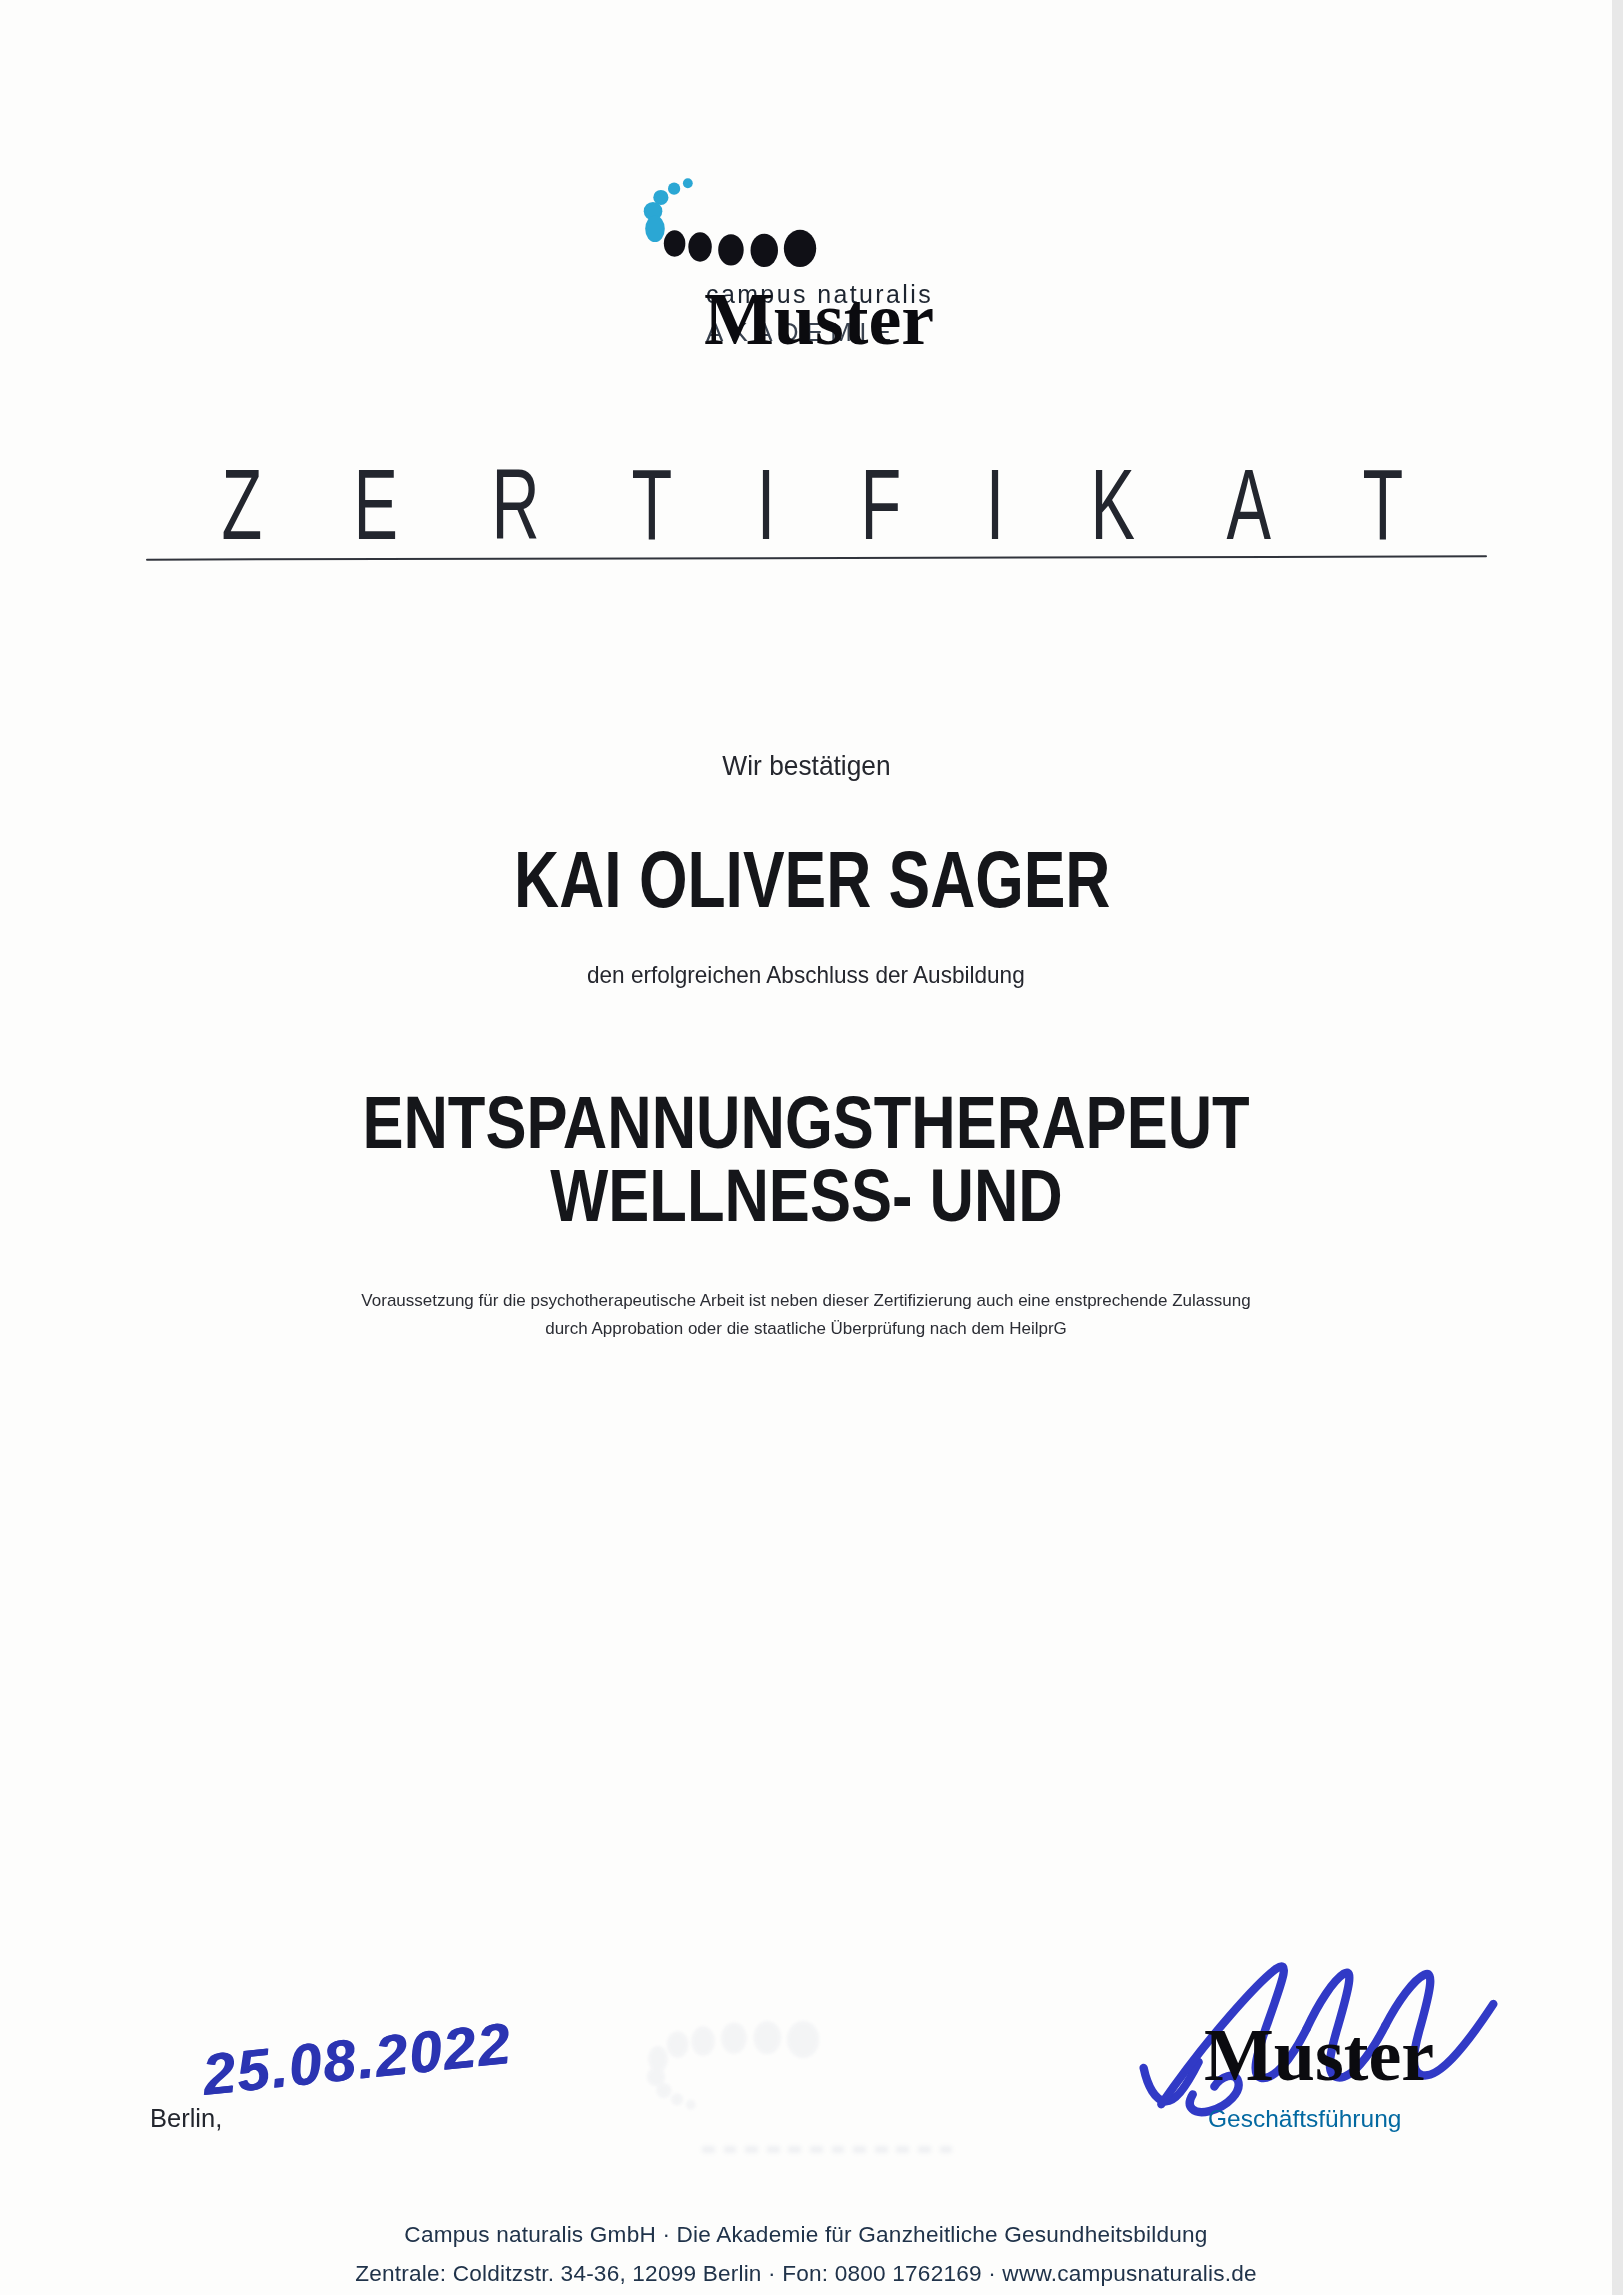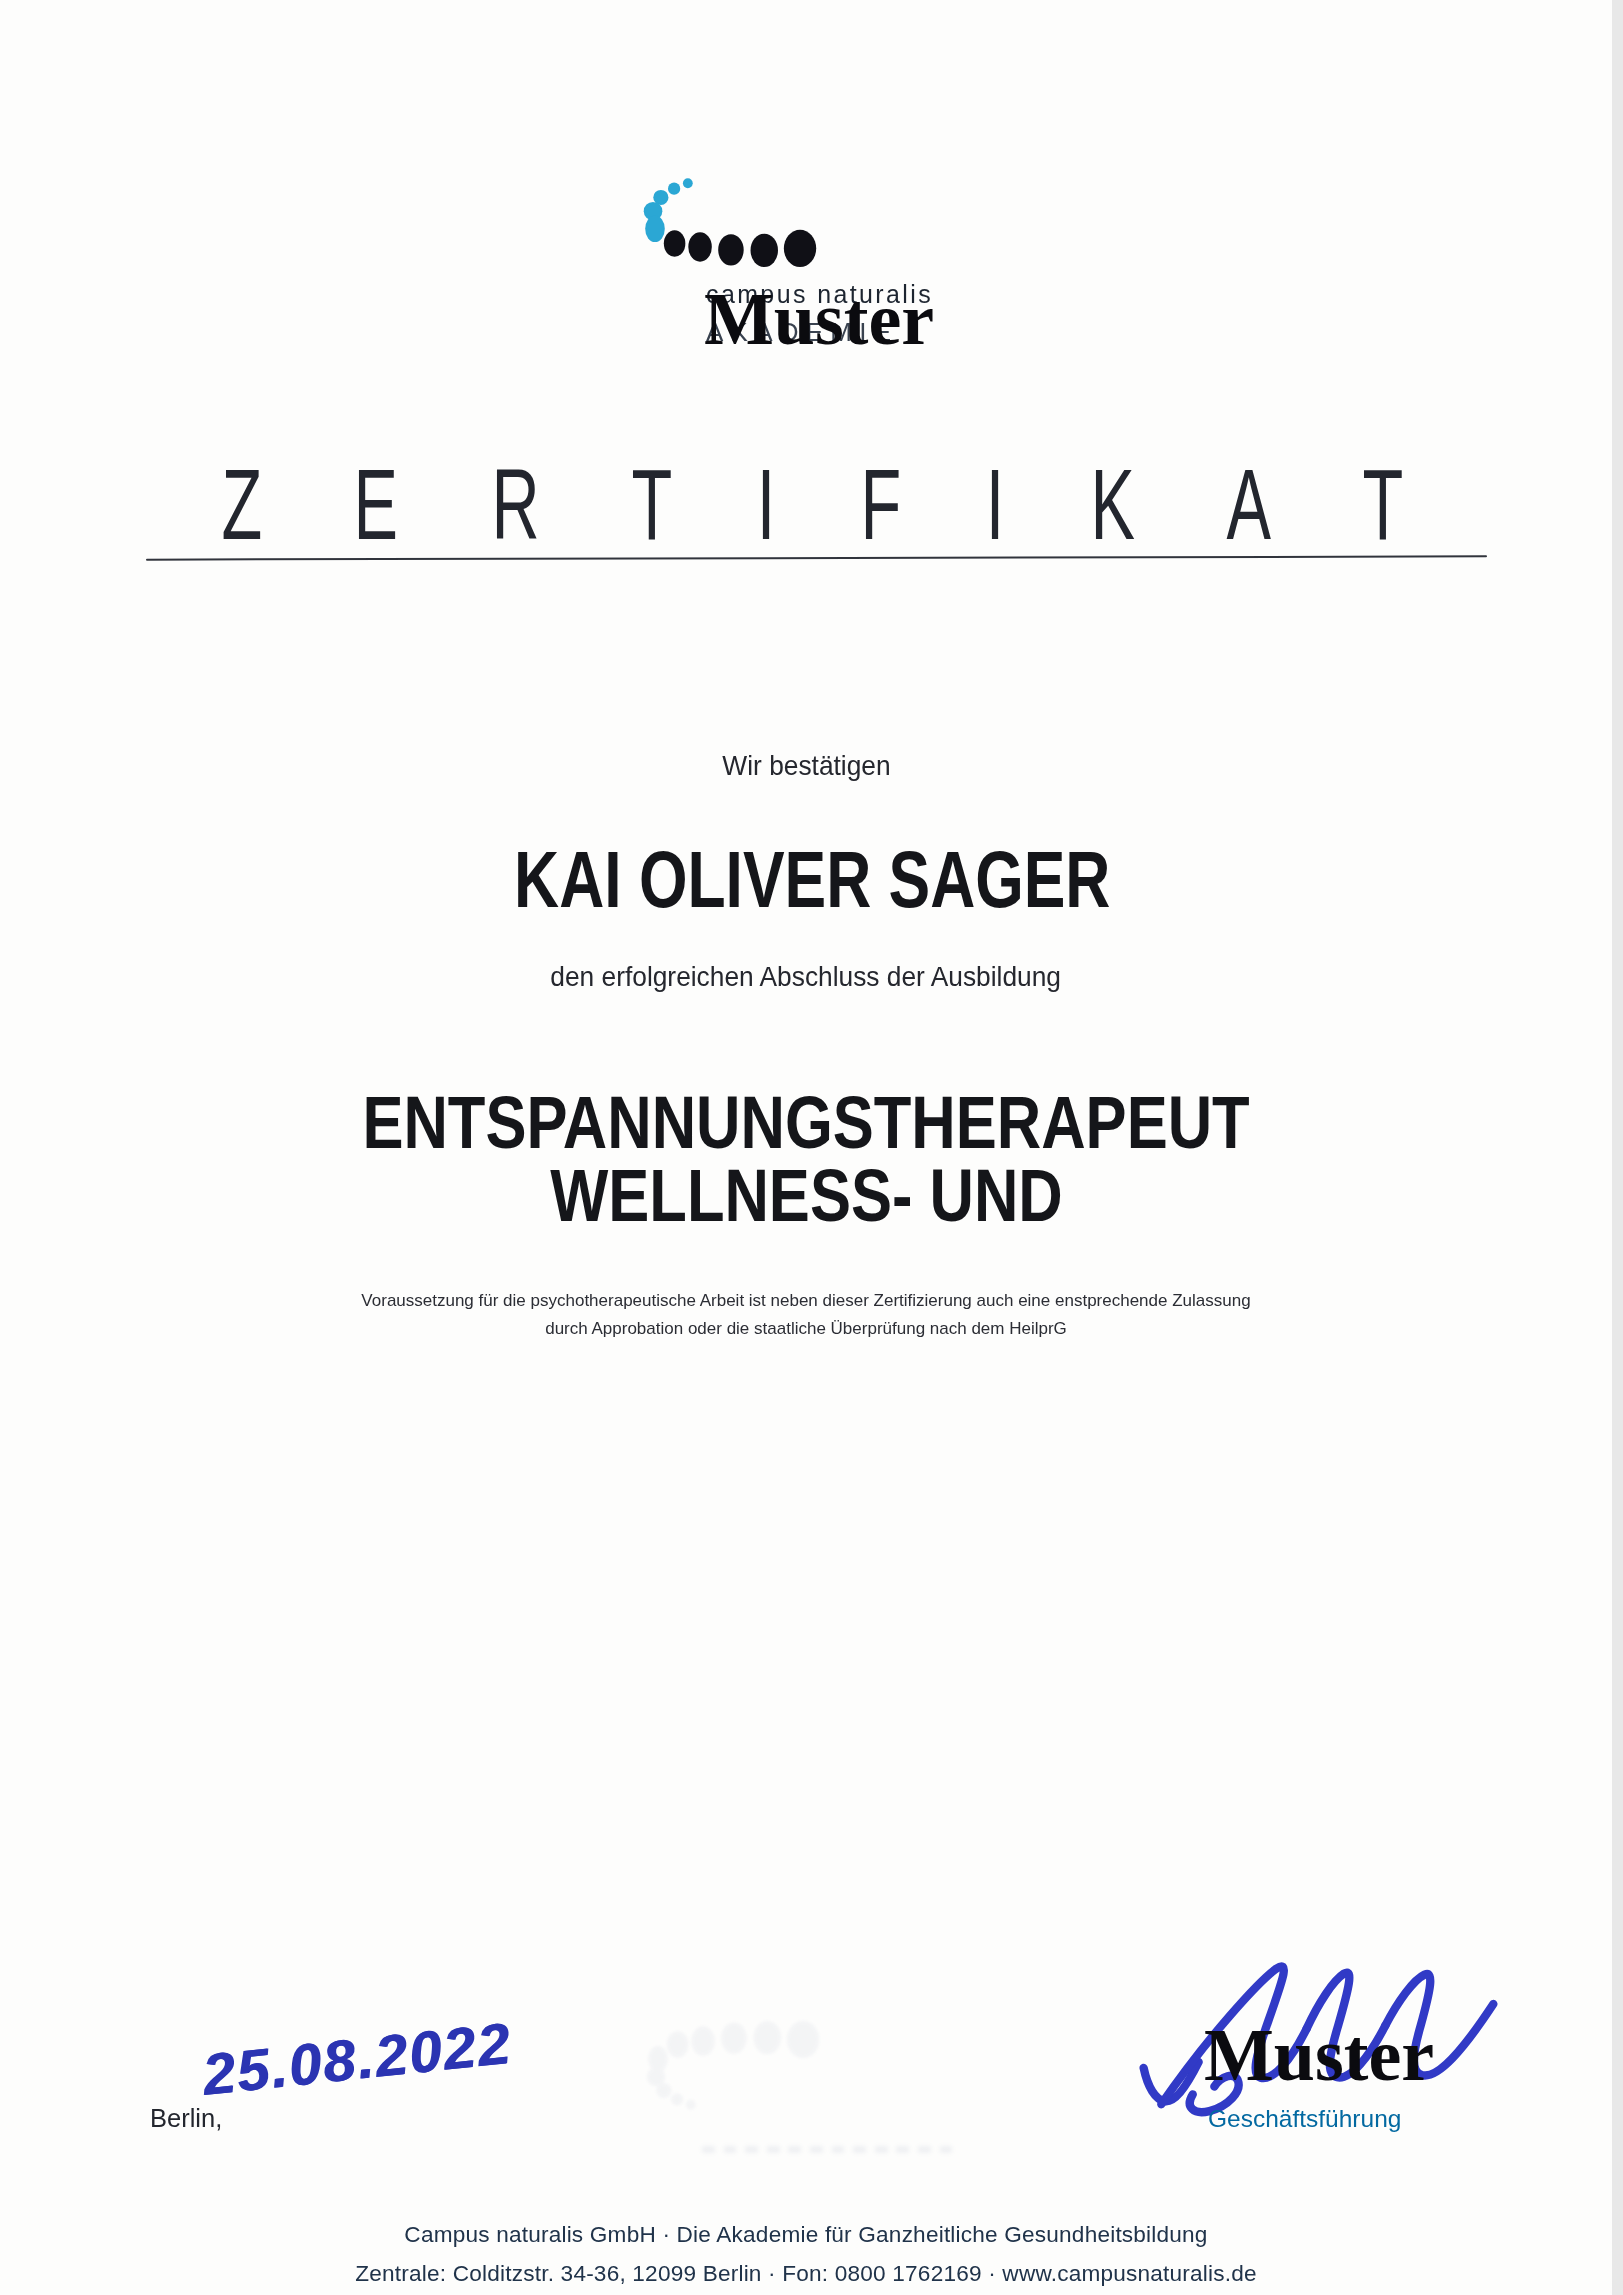--- a/index.html
+++ b/index.html
@@ -50,21 +50,21 @@
     background:#31343c;border-radius:1px;transform:rotate(-0.14deg);
   }
   .subtitle{
     top:570px;font-size:27.5px;font-weight:400;color:#272c36;
     letter-spacing:14.7px;word-spacing:12.8px;
   }
 
   
   .intro{top:750px;font-size:28px;color:#25272e;}
   .name{top:840px;font-size:80px;font-weight:700;color:#15161a;line-height:1;padding-left:12px;}
-  .confirmation{top:961px;font-size:28px;color:#25272e;}
+  .confirmation{top:961px;font-size:24px;color:#25272e;}
   .course{top:1086px;font-size:75px;font-weight:700;color:#15161a;line-height:0.97;}
   .disclaimer{top:1287px;font-size:17px;line-height:1.66;color:#2b2d34;}
 
   
   .place-label{left:150px;top:2104px;font-size:25.5px;color:#23262e;}
   .hand-date{
     left:206px;top:2041px;
     font-size:58px;font-style:italic;font-weight:700;
     color:#2b34b2;letter-spacing:2px;white-space:nowrap;
     transform:rotate(-6deg);transform-origin:left bottom;

